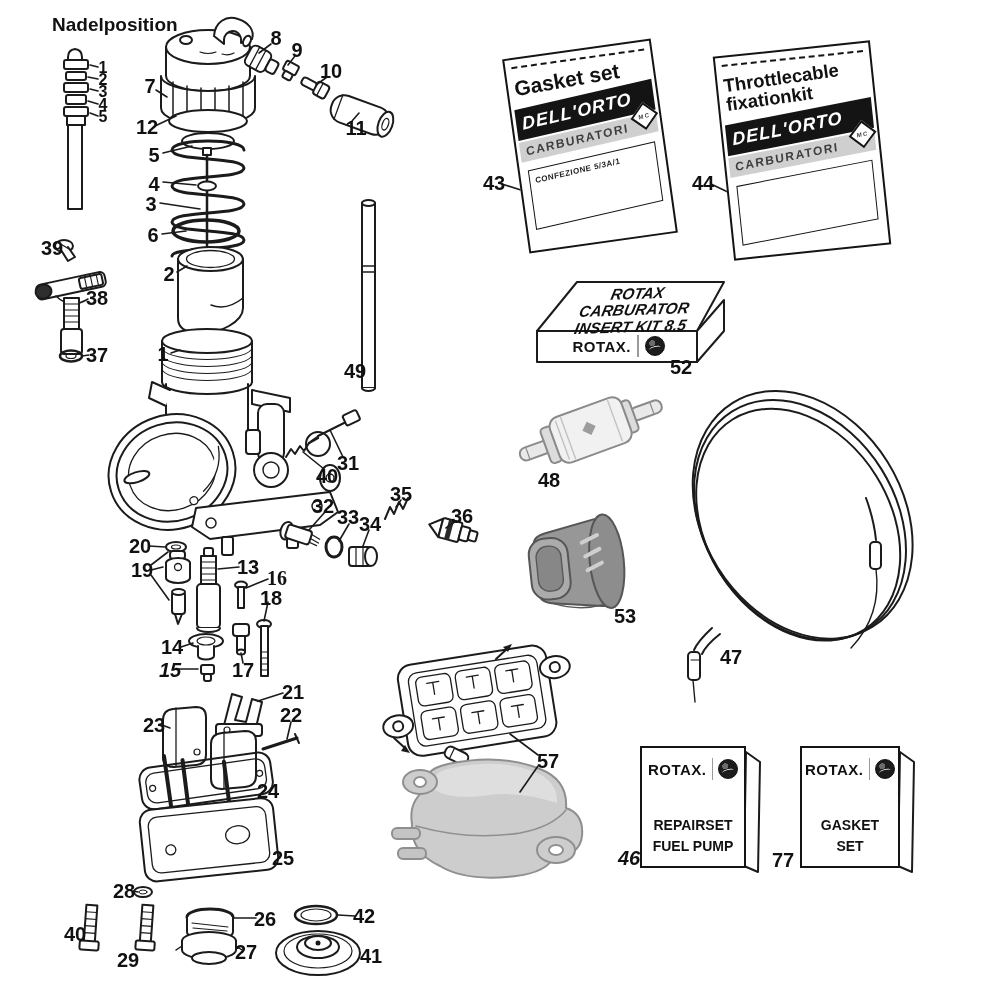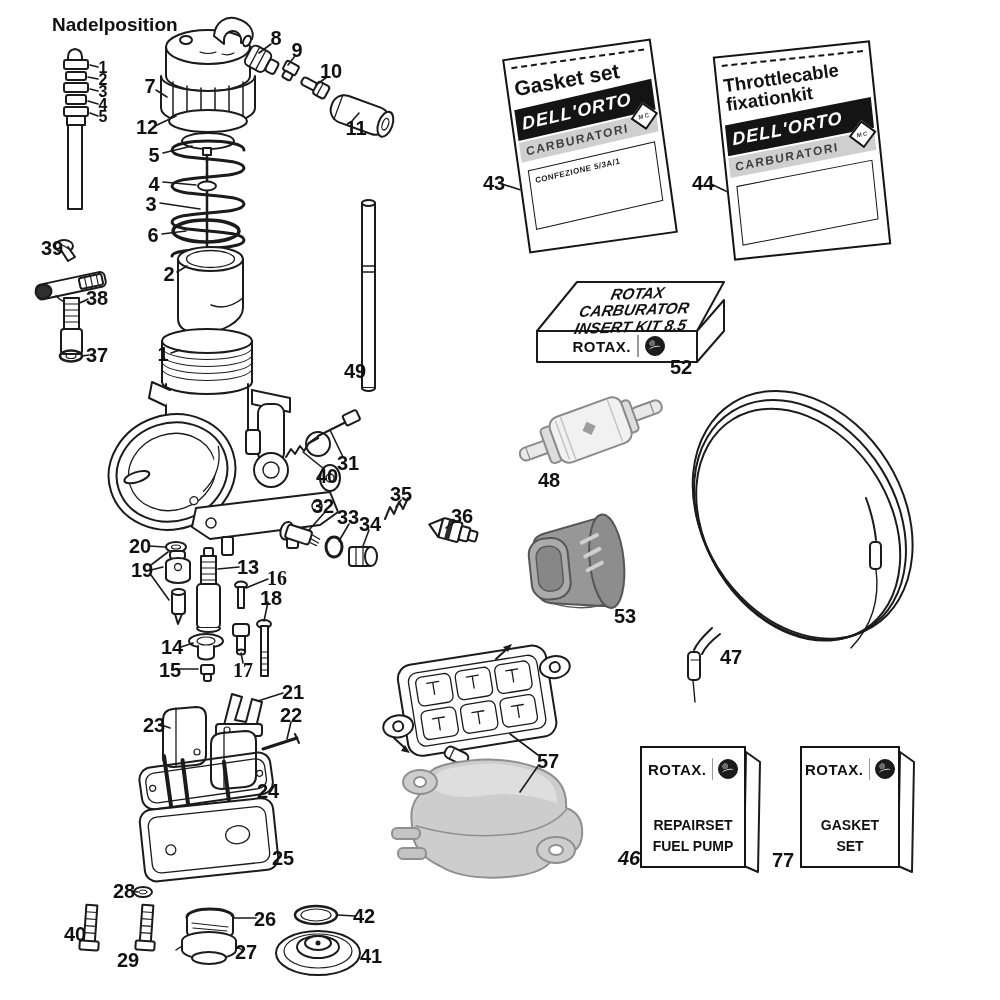--- a/index.html
+++ b/index.html
@@ -581,22 +581,22 @@
       <span class="callout" style="left: 348px; top: 517px;">33</span>
       <span class="callout" style="left: 370px; top: 524px;">34</span>
       <span class="callout" style="left: 401px; top: 494px;">35</span>
       <span class="callout" style="left: 462px; top: 516px;">36</span>
       <span class="callout" style="left: 140px; top: 546px;">20</span>
       <span class="callout" style="left: 142px; top: 570px;">19</span>
       <span class="callout" style="left: 248px; top: 567px;">13</span>
       <span class="callout" style="left: 277px; top: 578px; font-family: Liberation Serif, serif;">16</span>
       <span class="callout" style="left: 271px; top: 598px;">18</span>
       <span class="callout" style="left: 172px; top: 647px;">14</span>
-      <span class="callout" style="left: 170px; top: 670px;">15</span>
-      <span class="callout" style="left: 243px; top: 670px; font-family: Liberation Serif, serif;">17</span>
+      <span class="callout" style="left: 170px; top: 670px; font-style: italic;">15</span>
+      <span class="callout" style="left: 243px; top: 670px;">17</span>
       <span class="callout" style="left: 293px; top: 692px;">21</span>
       <span class="callout" style="left: 291px; top: 715px;">22</span>
       <span class="callout" style="left: 154px; top: 725px;">23</span>
       <span class="callout" style="left: 268px; top: 791px;">24</span>
       <span class="callout" style="left: 283px; top: 858px;">25</span>
       <span class="callout" style="left: 124px; top: 891px;">28</span>
       <span class="callout" style="left: 75px; top: 934px;">40</span>
       <span class="callout" style="left: 128px; top: 960px;">29</span>
       <span class="callout" style="left: 265px; top: 919px;">26</span>
       <span class="callout" style="left: 246px; top: 952px;">27</span>

